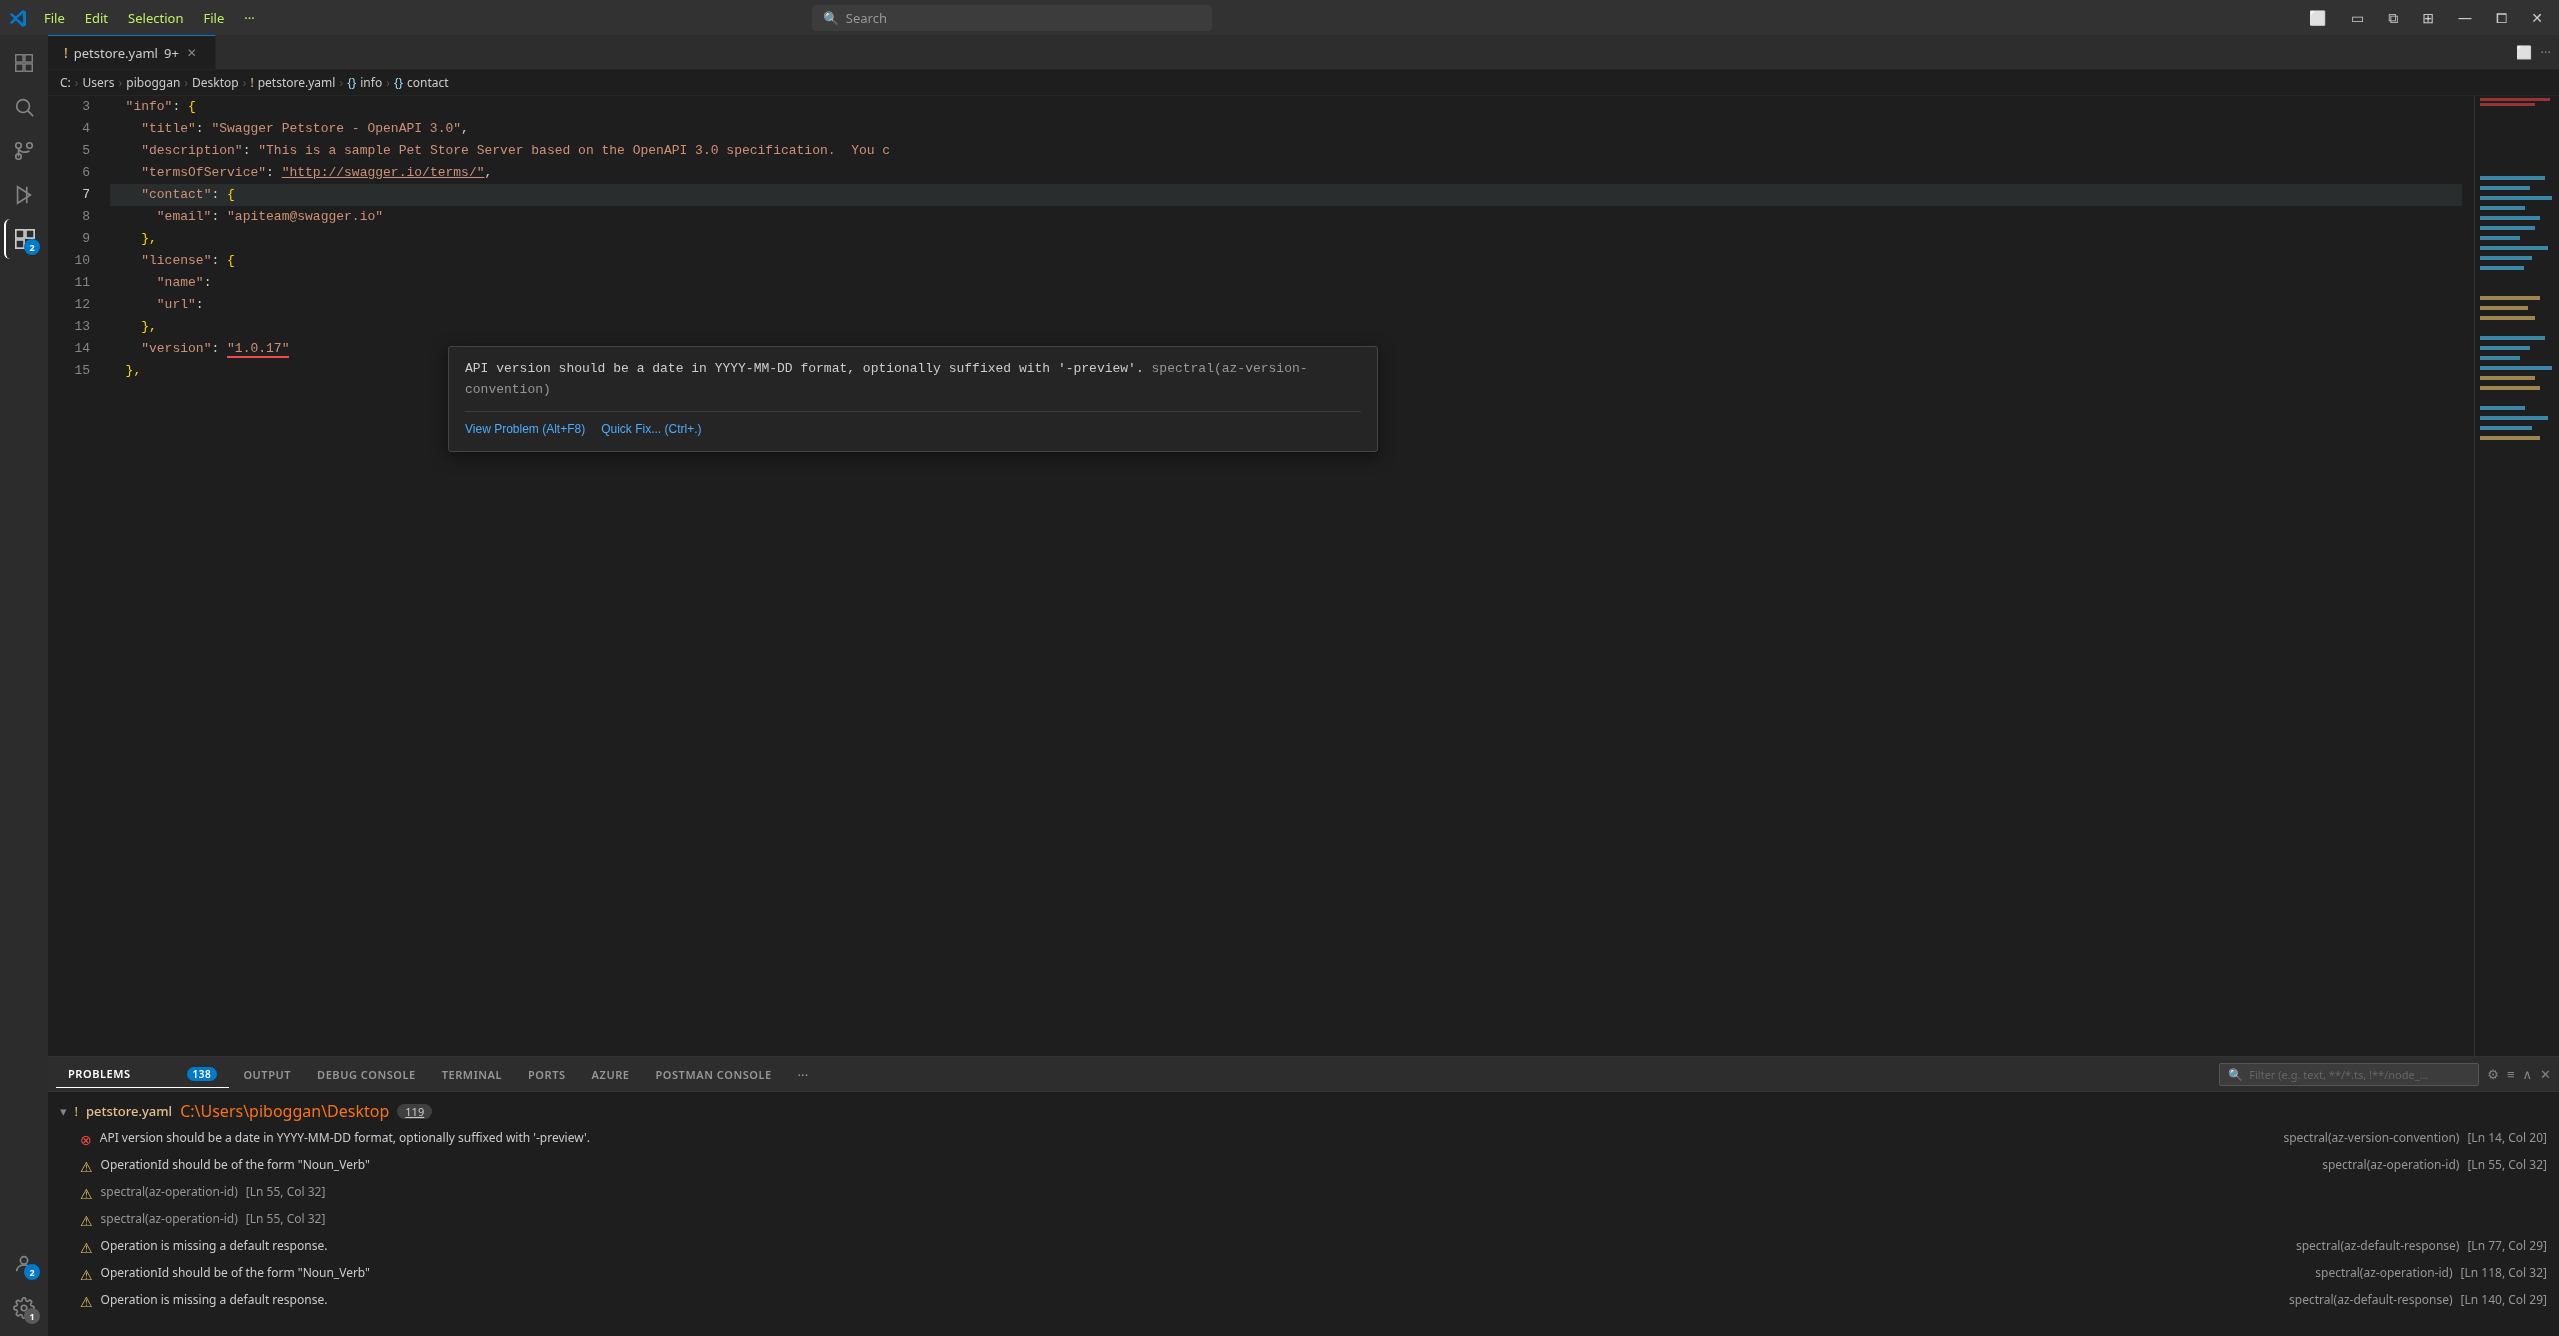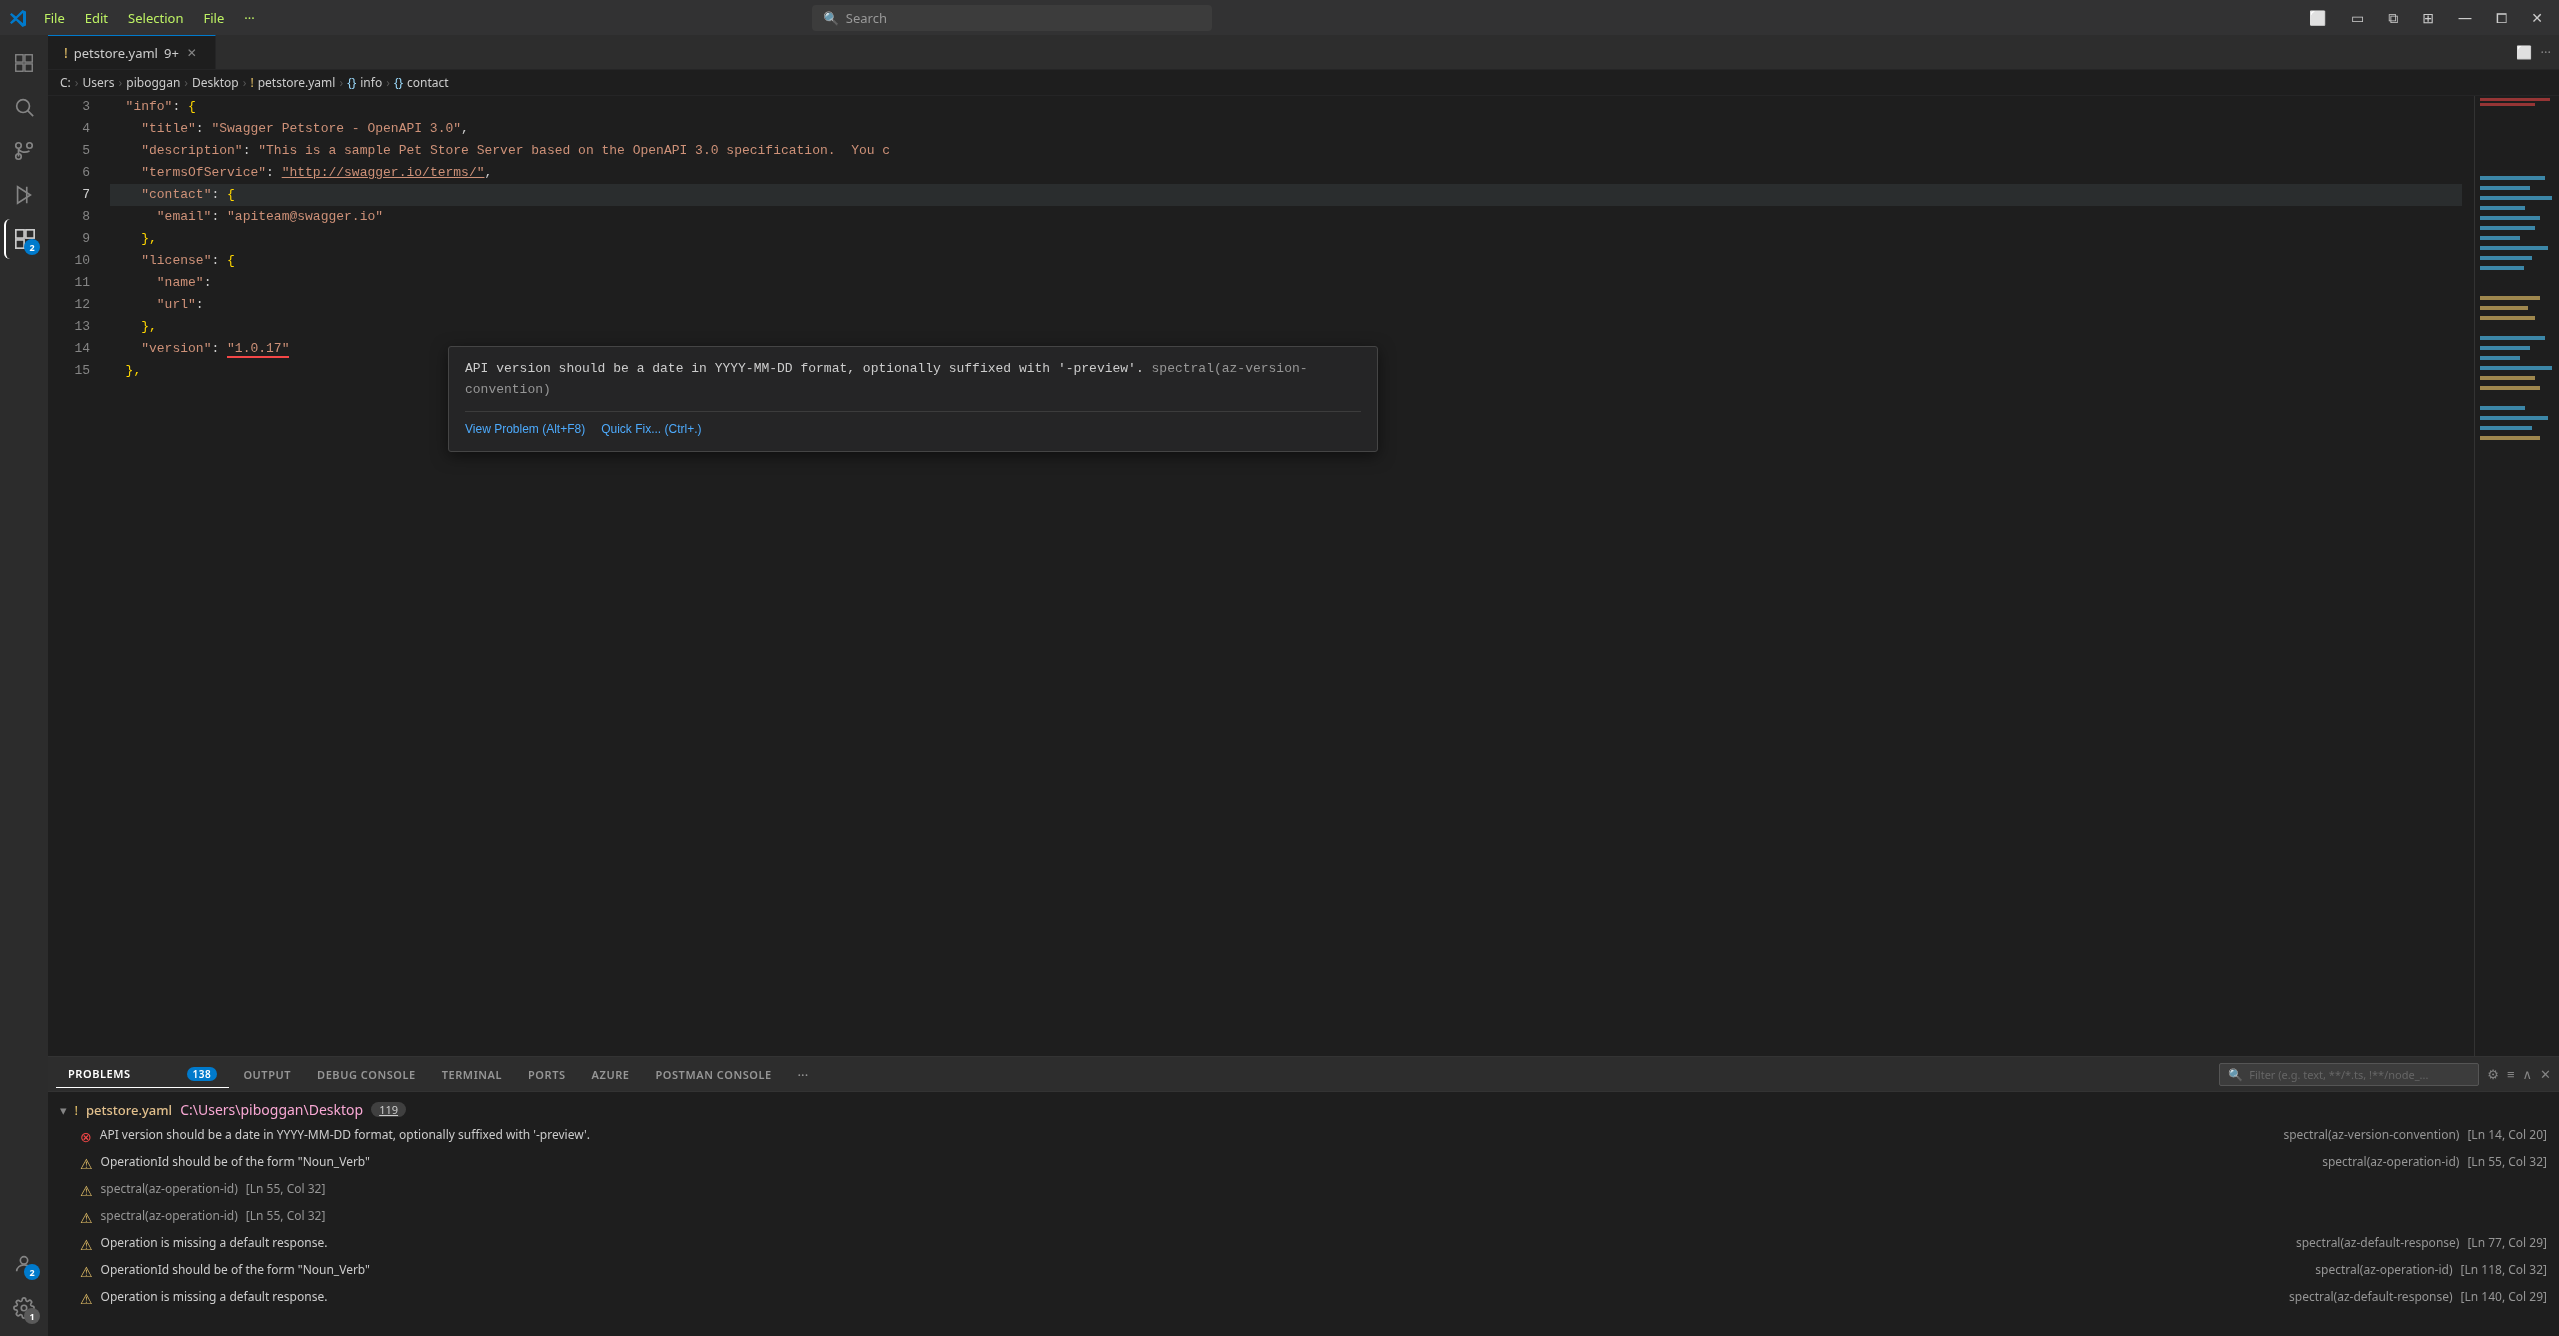--- a/index.html
+++ b/index.html
@@ -352,22 +352,22 @@
       align-items: center;
       gap: 8px;
       padding: 4px 12px;
       cursor: pointer;
     }
     .problems-file {
       color: #e2c08d;
       font-weight: 500;
     }
     .problems-path {
-      color: #f9a8d4;
-      font-size: 14px;
+      color: #f97316;
+      font-size: 16px;
     }
     .problems-count {
       background: #404040;
       border-radius: 10px;
       padding: 0 8px;
       font-size: 11px;
       color: #cccccc;
       text-decoration: underline;
     }
 

